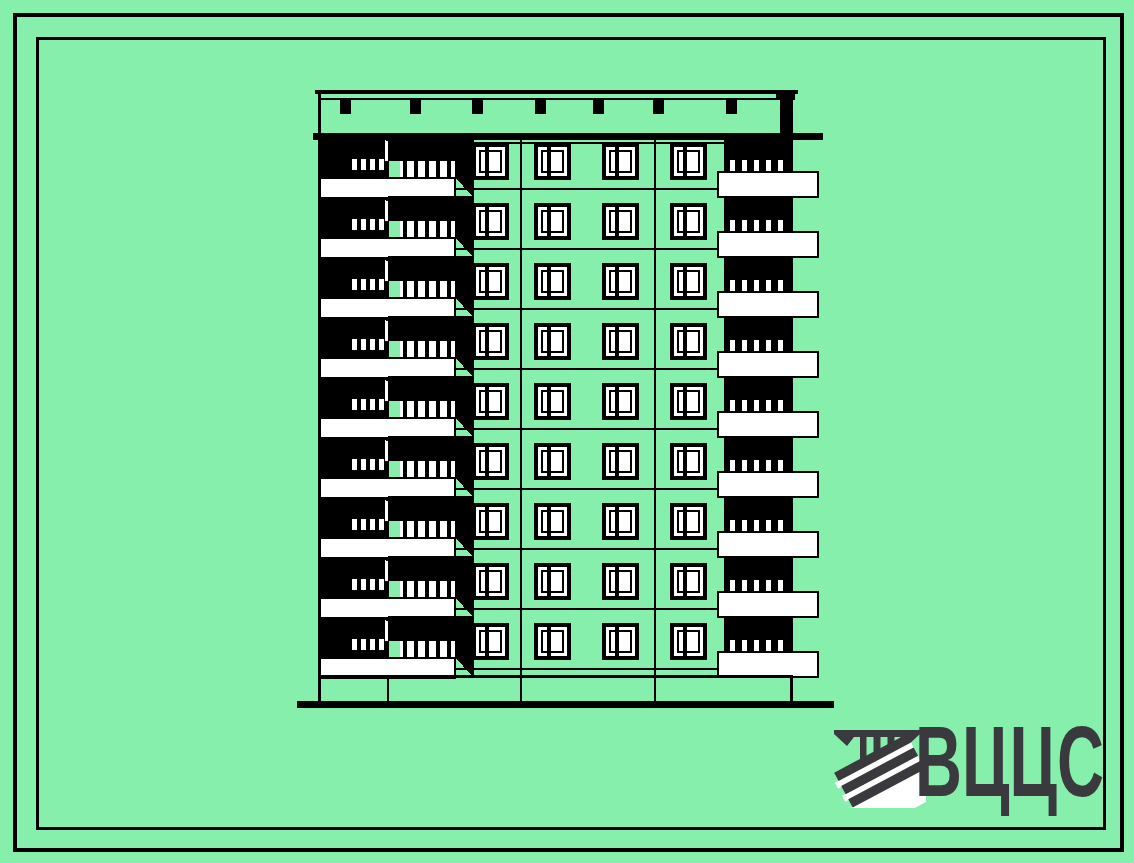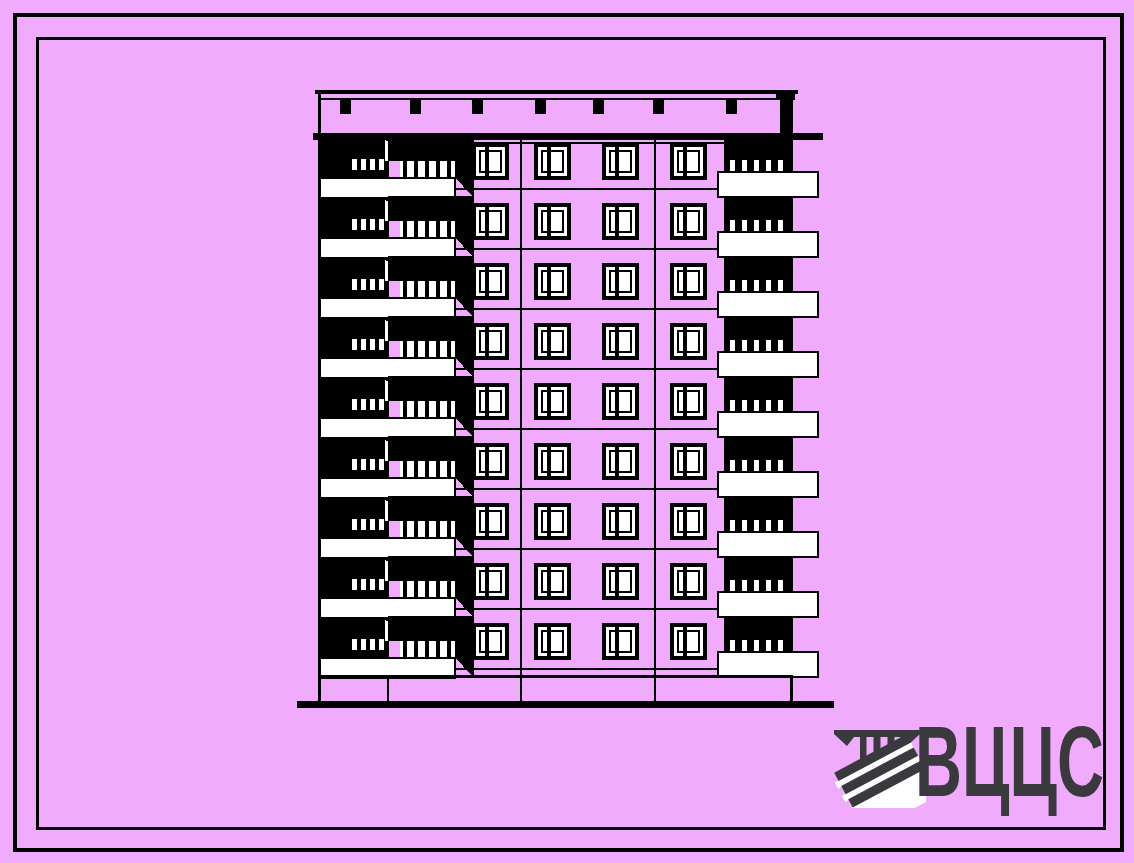--- a/index.html
+++ b/index.html
@@ -1,17 +1,17 @@
 <!DOCTYPE html>
 <html><head>
 <meta charset="utf-8">
 <style>
   html,body{margin:0;padding:0;background:#e8e8e8;}
   .page{
-    position:relative;width:1134px;height:863px;background:#f0abfc;
+    position:relative;width:1134px;height:863px;background:#86efac;
     overflow:hidden;font-family:"Liberation Sans", sans-serif;
   }
   .outer-frame{
     position:absolute;left:13px;top:13px;width:1111px;height:839px;
     border:4px solid #000;box-sizing:border-box;
   }
   .inner-frame{
     position:absolute;left:36px;top:37px;width:1070px;height:793px;
     border:3px solid #000;box-sizing:border-box;
   }

